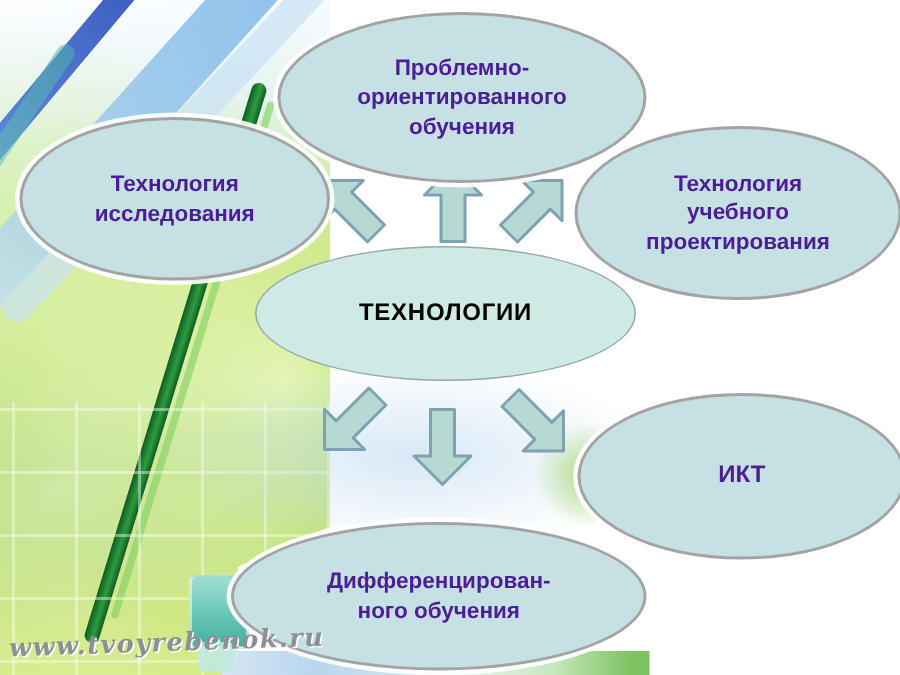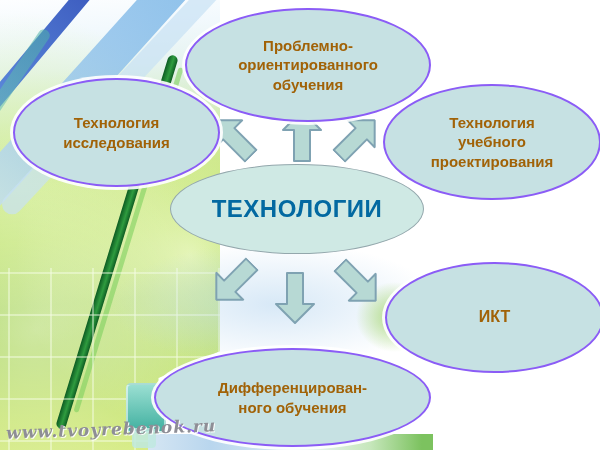--- a/index.html
+++ b/index.html
@@ -41,36 +41,36 @@
   
   .wash-blue{position:absolute;left:110px;top:242px;width:330px;height:125px;z-index:1;
       background:radial-gradient(closest-side, rgba(183,214,240,.55), rgba(183,214,240,0));}
   .blob-green{position:absolute;left:356px;top:282px;width:76px;height:70px;z-index:1;
       background:radial-gradient(closest-side, rgba(156,210,98,.8), rgba(156,210,98,0));border-radius:12px;}
   .strip-bottom{position:absolute;left:148px;top:434px;width:285px;height:16px;z-index:2;
       background:linear-gradient(90deg,#d5e6f3 0%,#b9d6ee 22%,#cfe2ef 42%,#e9f3f1 58%,#c6e7bb 78%,#7cc25f 96%);}
   
   .node{
     position:absolute;border-radius:50%;z-index:6;
-    background:#c6e1e3;border:2px solid #8b5cf6;
+    background:#c6e1e3;border:2px solid #a3a3a3;
     box-shadow:0 0 0 3px rgba(255,255,255,.9);
     display:flex;align-items:center;justify-content:center;text-align:center;
-    color:#a16207;font-weight:bold;font-size:15px;line-height:1.3;
+    color:#4c1d95;font-weight:bold;font-size:15px;line-height:1.3;
   }
   .node-label{white-space:pre-line;padding:0 10px;}
   .n-top{left:185px;top:8px;width:242px;height:110px;}
   .n-tl{left:13px;top:78px;width:203px;height:105px;}
   .n-tr{left:383px;top:84px;width:214px;height:112px;}
   .n-bl{left:4px;top:250px;width:206px;height:106px;}
   .n-br{left:385px;top:262px;width:215px;height:107px;font-size:16px;}
   .n-b{left:154px;top:348px;width:273px;height:95px;align-items:center;}
   .n-center{
     left:170px;top:164px;width:252px;height:88px;
     background:#cfe9e4;border:1.5px solid #93a7ac;box-shadow:none;
-    color:#0369a1;font-size:24px;letter-spacing:.5px;
+    color:#000000;font-size:16px;letter-spacing:.5px;
   }
   
   .arrow{position:absolute;z-index:5;width:40px;height:52px;}
   .a-up{left:282px;top:110px;}
   .a-ul{left:213px;top:112px;transform:rotate(-45deg);}
   .a-ur{left:337px;top:112px;transform:rotate(45deg);}
   .a-down{left:275px;top:272px;transform:rotate(180deg);}
   .a-dl{left:214px;top:256px;transform:rotate(-135deg);}
   .a-dr{left:338px;top:257px;transform:rotate(135deg);}
   .arrow polygon{fill:#b7d9d4;stroke:#7fa2b2;stroke-width:2;stroke-linejoin:round;}

